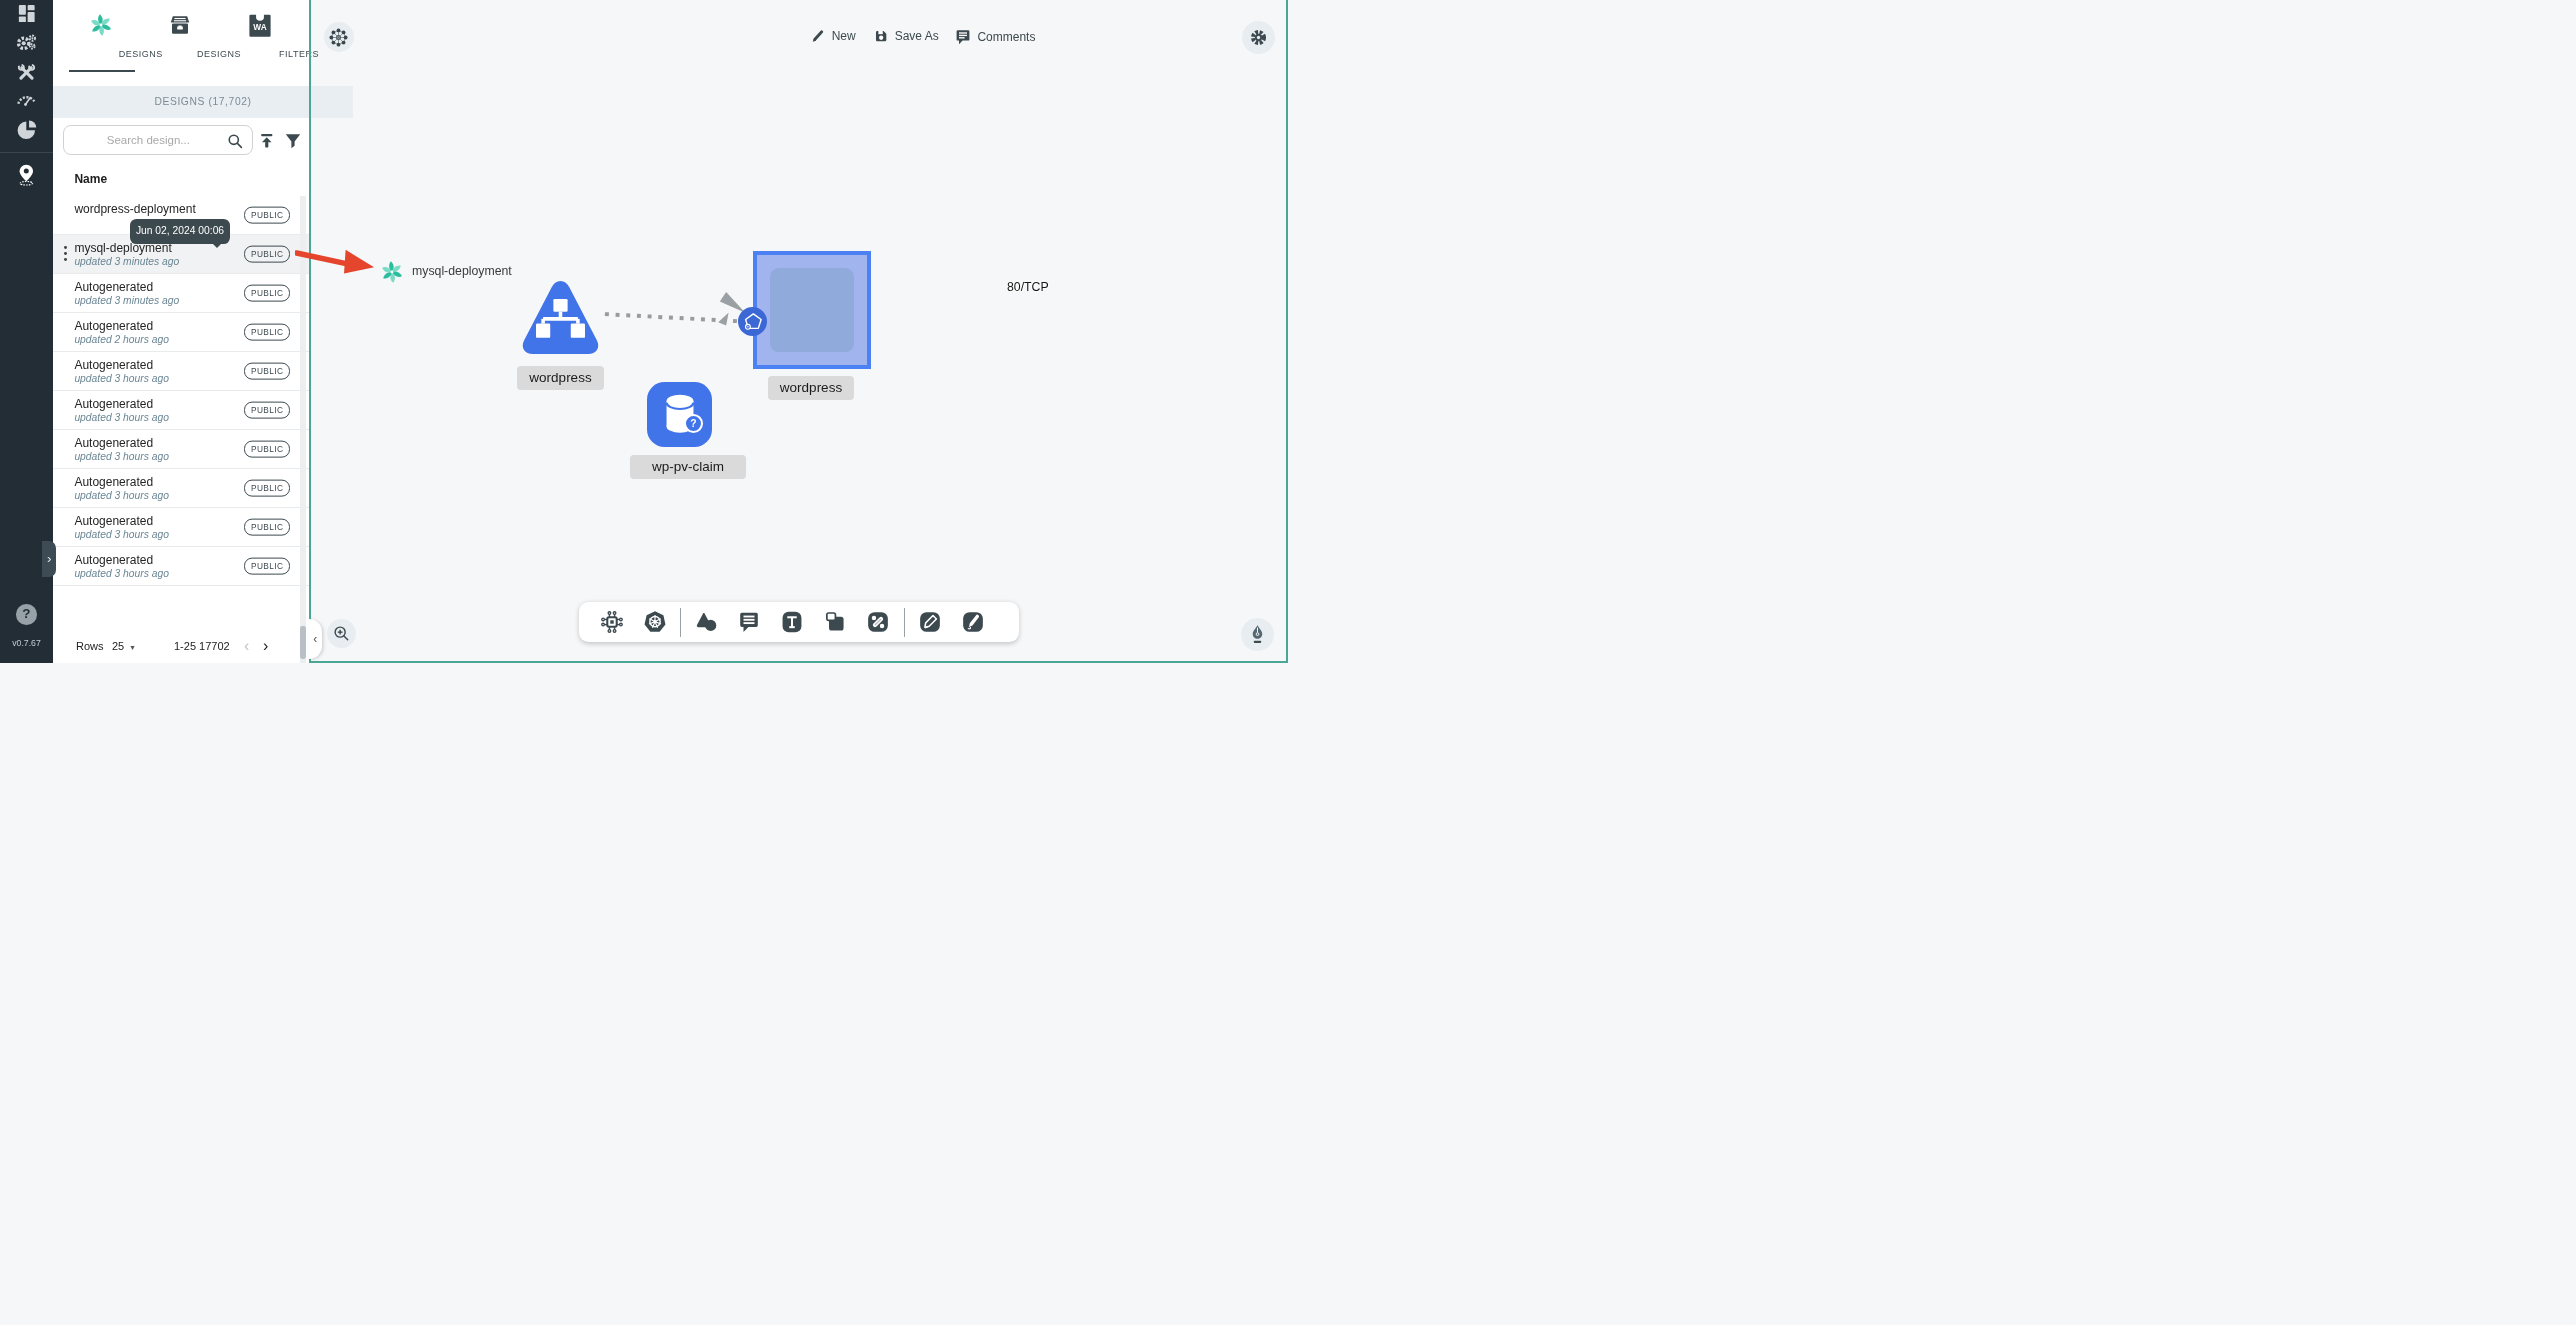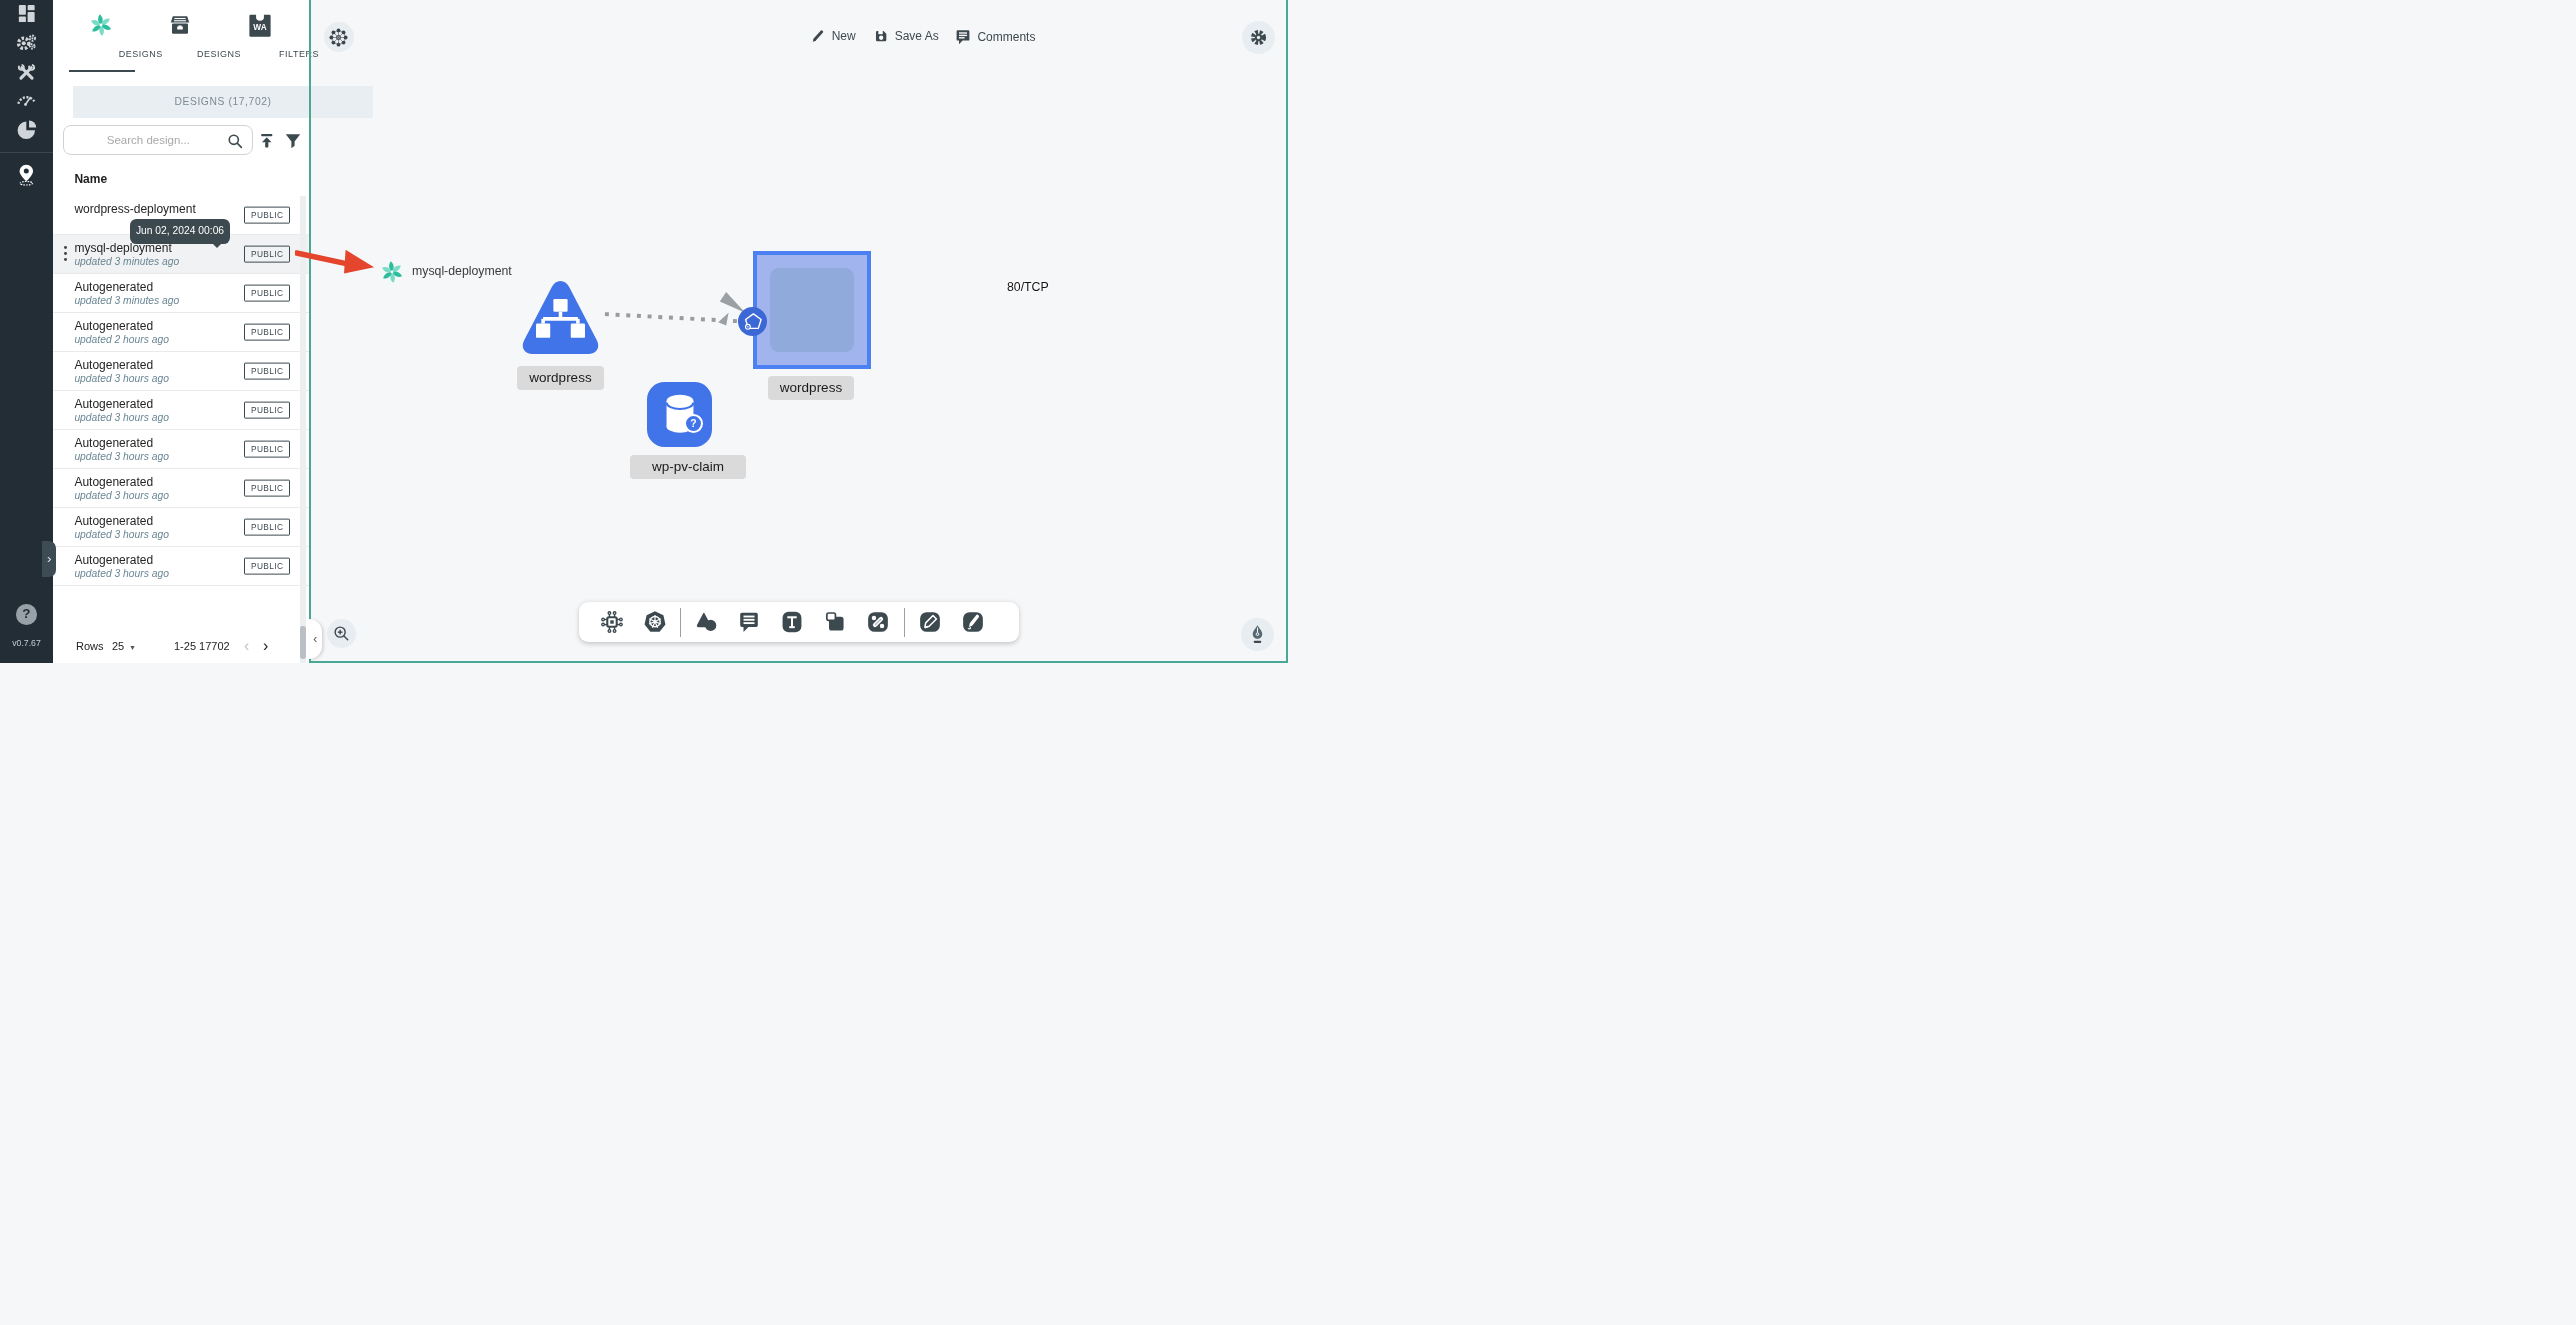--- a/index.html
+++ b/index.html
@@ -17,35 +17,35 @@
     background:#97a1a7; color:#232D36; font-weight:bold; font-size:13.5px; text-align:center; line-height:20.6px; cursor:pointer;}
   #version { position:absolute; left:0; top:638px; width:53px; text-align:center; color:#c3ccd1; font-size:8.7px; }
 
   
   #panel { position:absolute; left:53px; top:0; width:256px; height:663px; background:#fff; z-index:10; }
   .tab { position:absolute; top:0; width:79px; height:76px; text-align:center; cursor:pointer; }
   .tab .tlabel { position:absolute; top:49px; width:100%; font-size:9px; letter-spacing:0.5px; color:#3C494F; }
   .tab .ticon { position:absolute; top:12.7px; left:50%; transform:translateX(-50%); }
   #tab-underline { position:absolute; left:16px; top:70px; width:66px; height:2.4px; background:#3C494F; }
   #section-header { position:absolute; left:0; top:86px; width:300px; height:32px; background:#E9EEF2;
-     color:#7C8B95; font-size:10.3px; letter-spacing:0.6px; text-align:center; line-height:32px;margin-left:20px; }
+     color:#7C8B95; font-size:10.3px; letter-spacing:0.6px; text-align:center; line-height:32px; }
   #search-input { position:absolute; left:9.5px; top:125px; width:190px; height:30px; border:0.8px solid #d2d2d2;
      border-radius:8px; padding:0 27px 0 8.7px; font-size:11.5px; color:#333; outline:none; font-family:inherit;text-align:center; }
   #search-input::placeholder { color:#a9a9a9; }
   #search-ic { position:absolute; left:174px; top:133px; cursor:pointer; }
   #publish-ic { position:absolute; left:205px; top:132px; cursor:pointer; }
   #filter-ic  { position:absolute; left:232px; top:133px; cursor:pointer; }
   #name-header { position:absolute; left:21.4px; top:172px; font-size:12px; font-weight:bold; color:#1d1d1d; }
   #rows-box { position:absolute; left:0; top:196px; width:256px; }
   .row { position:relative; width:256px; height:39px; background:#fff; border-bottom:0.8px solid #e8eaeb; cursor:pointer;padding-left:25px; }
   .row.hovered { background:#F1F2F3; }
   .rname { position:absolute; left:21.4px; top:5.6px; font-size:12px; color:#252525; }
   .rsub  { position:absolute; left:21.4px; top:21.4px; font-size:10.3px; font-style:italic; color:#6A8694; }
   .chip { position:absolute; right:19px; top:50%; transform:translateY(-50%); border:0.8px solid #3C494F; color:#3C494F;
-     border-radius:1px; font-size:8.3px; letter-spacing:0.4px; padding:2.4px 5.6px; background:transparent; }
+     border-radius:8px; font-size:8.3px; letter-spacing:0.4px; padding:2.4px 5.6px; background:transparent; }
   .kebab { position:absolute; left:8.7px; top:11px; width:8px; display:none; flex-direction:column; gap:3.2px; align-items:center; cursor:pointer;}
   .kebab i { width:2.9px; height:2.9px; border-radius:50%; background:#444; }
   .row.hovered .kebab { display:flex; }
   #tooltip { position:absolute; left:77px; top:219px; width:100px; height:24.6px; background:#3C494F; color:#fff;
      border-radius:6.4px; font-size:10.3px; text-align:center; line-height:24.6px; z-index:30; }
   #tooltip:after { content:""; position:absolute; left:82px; top:24px; border:5.6px solid transparent; border-top-color:#3C494F; }
   #panel-scroll-track { position:absolute; left:247px; top:196px; width:5.6px; height:467px; background:#ECEEEF; }
   #panel-scroll-thumb { position:absolute; left:247px; top:626px; width:5.6px; height:33px; background:#b9bfc4; border-radius:2.4px; cursor:pointer;}
   #pagination { position:absolute; left:0; top:634px; width:256px; height:27px; font-size:11px; color:#232323; }
   #pg-rows { position:absolute; left:23px; top:6.4px; }

